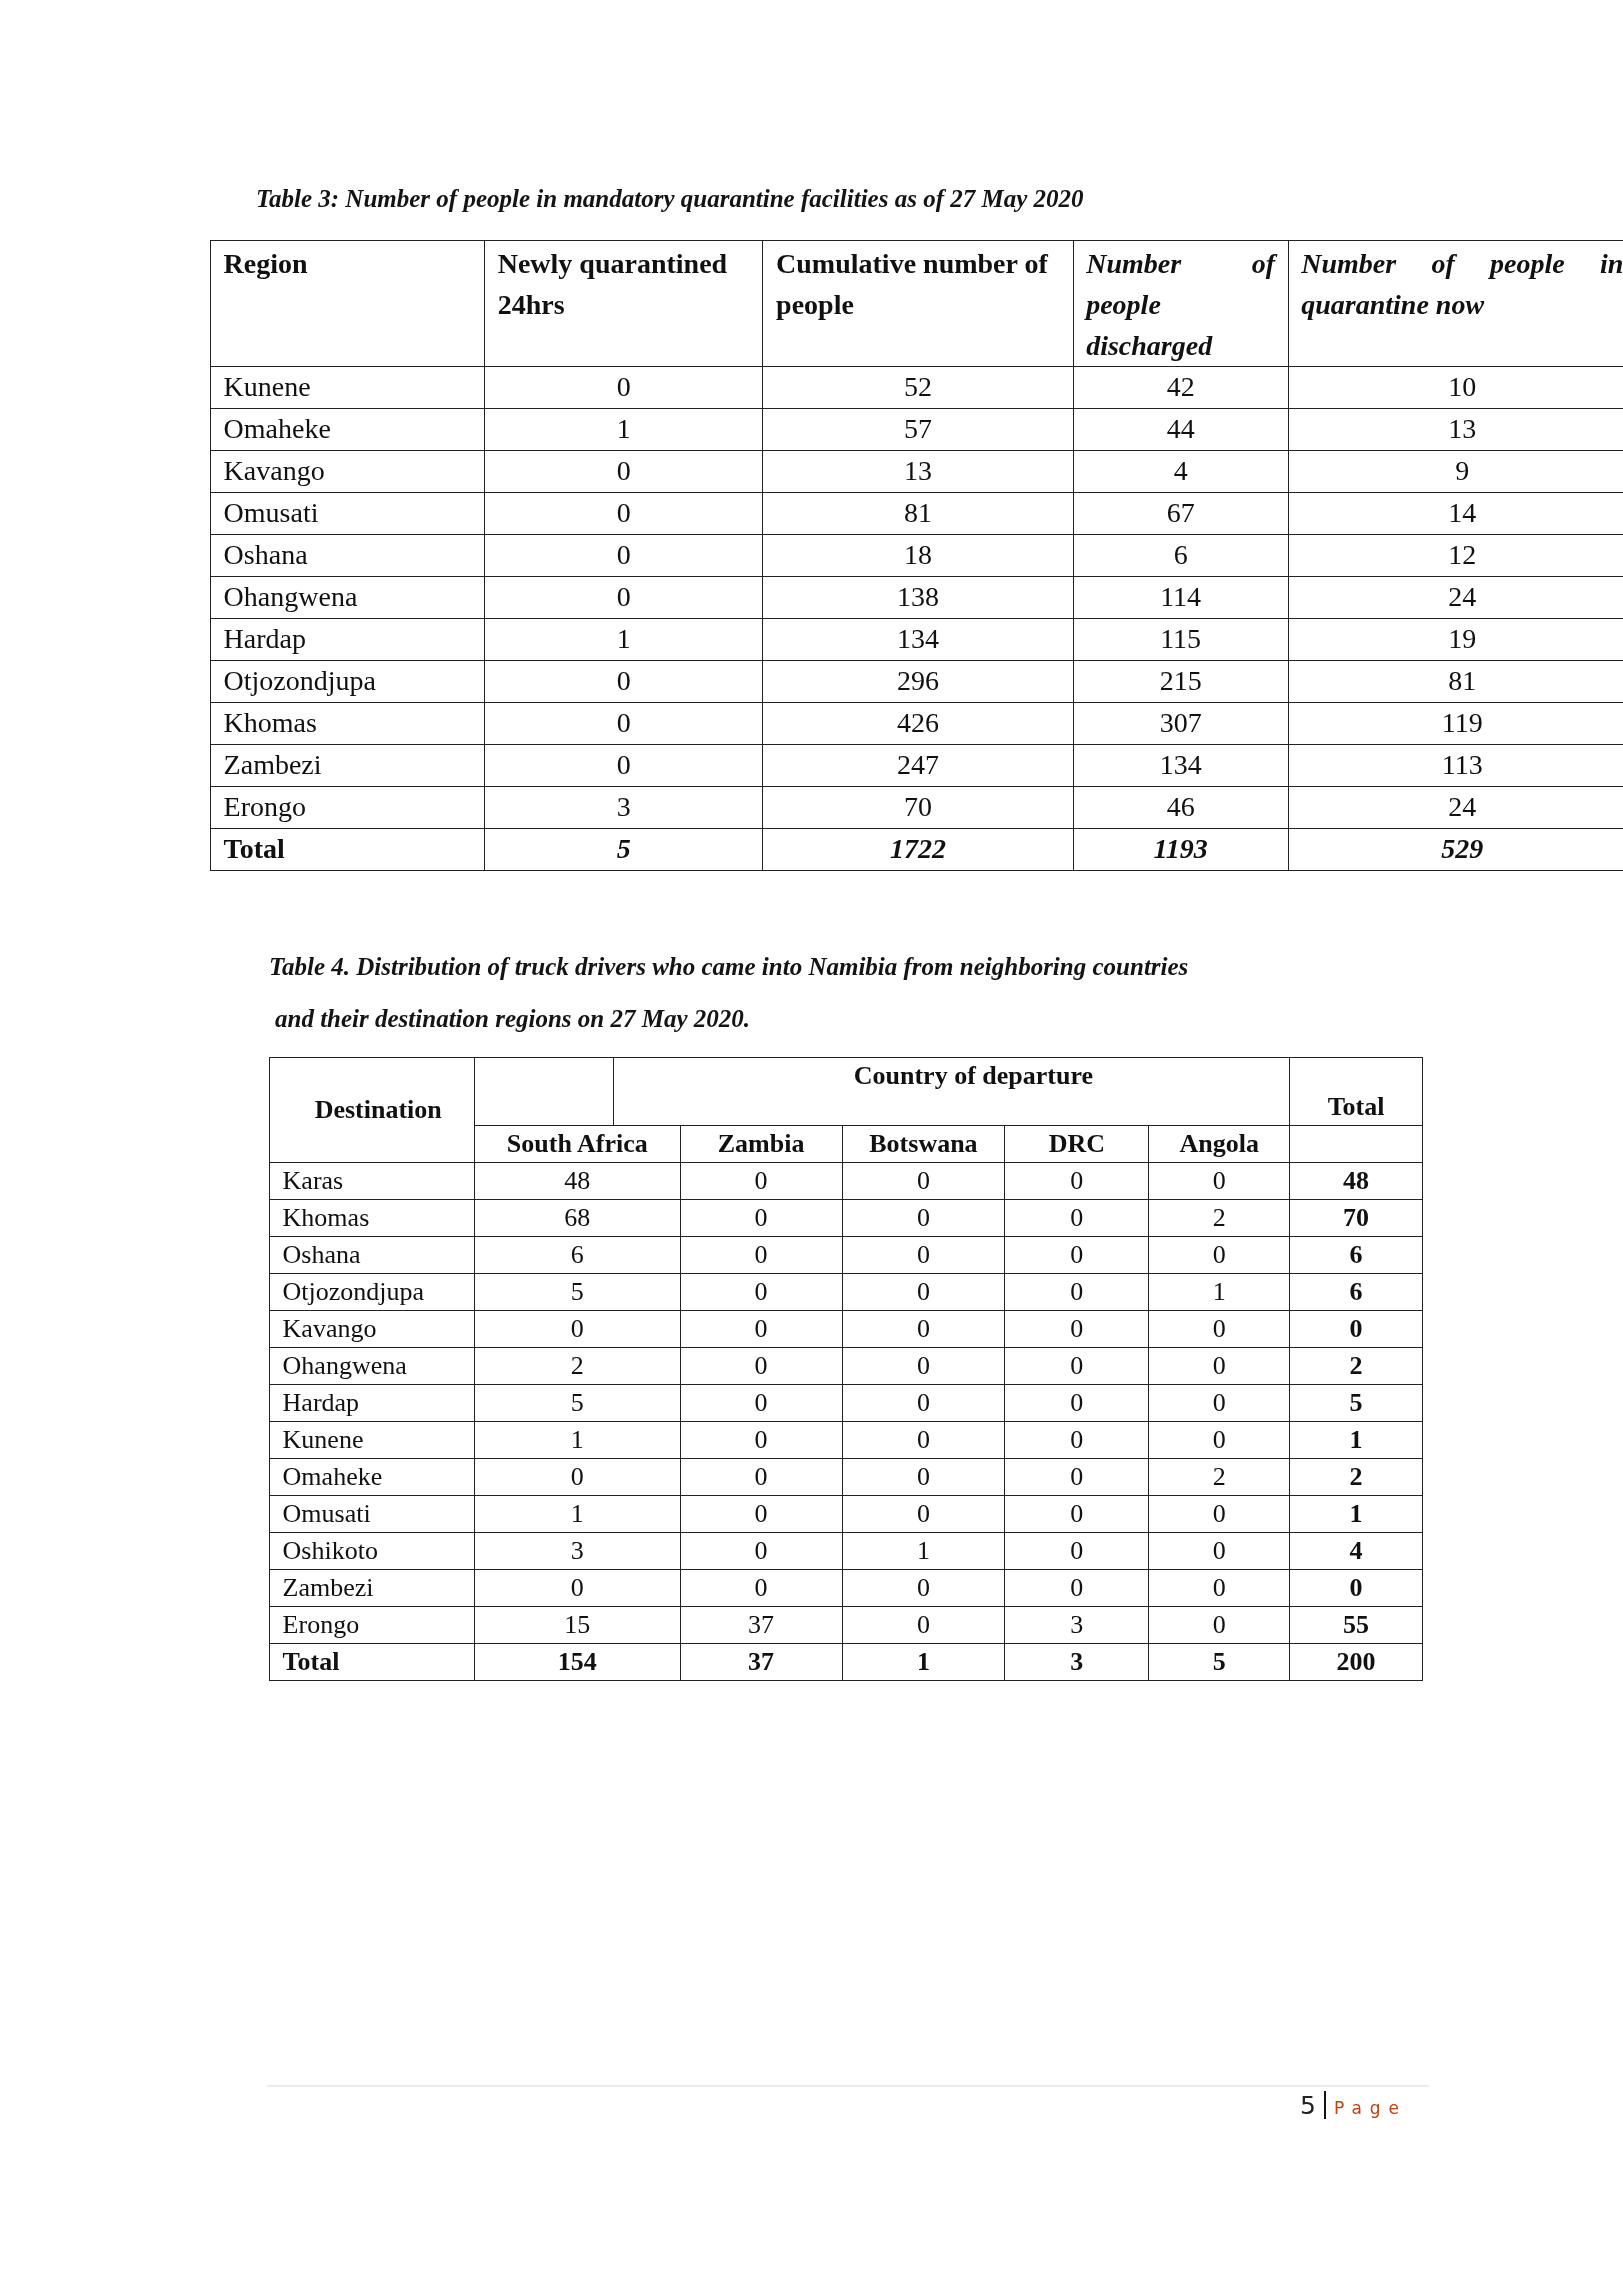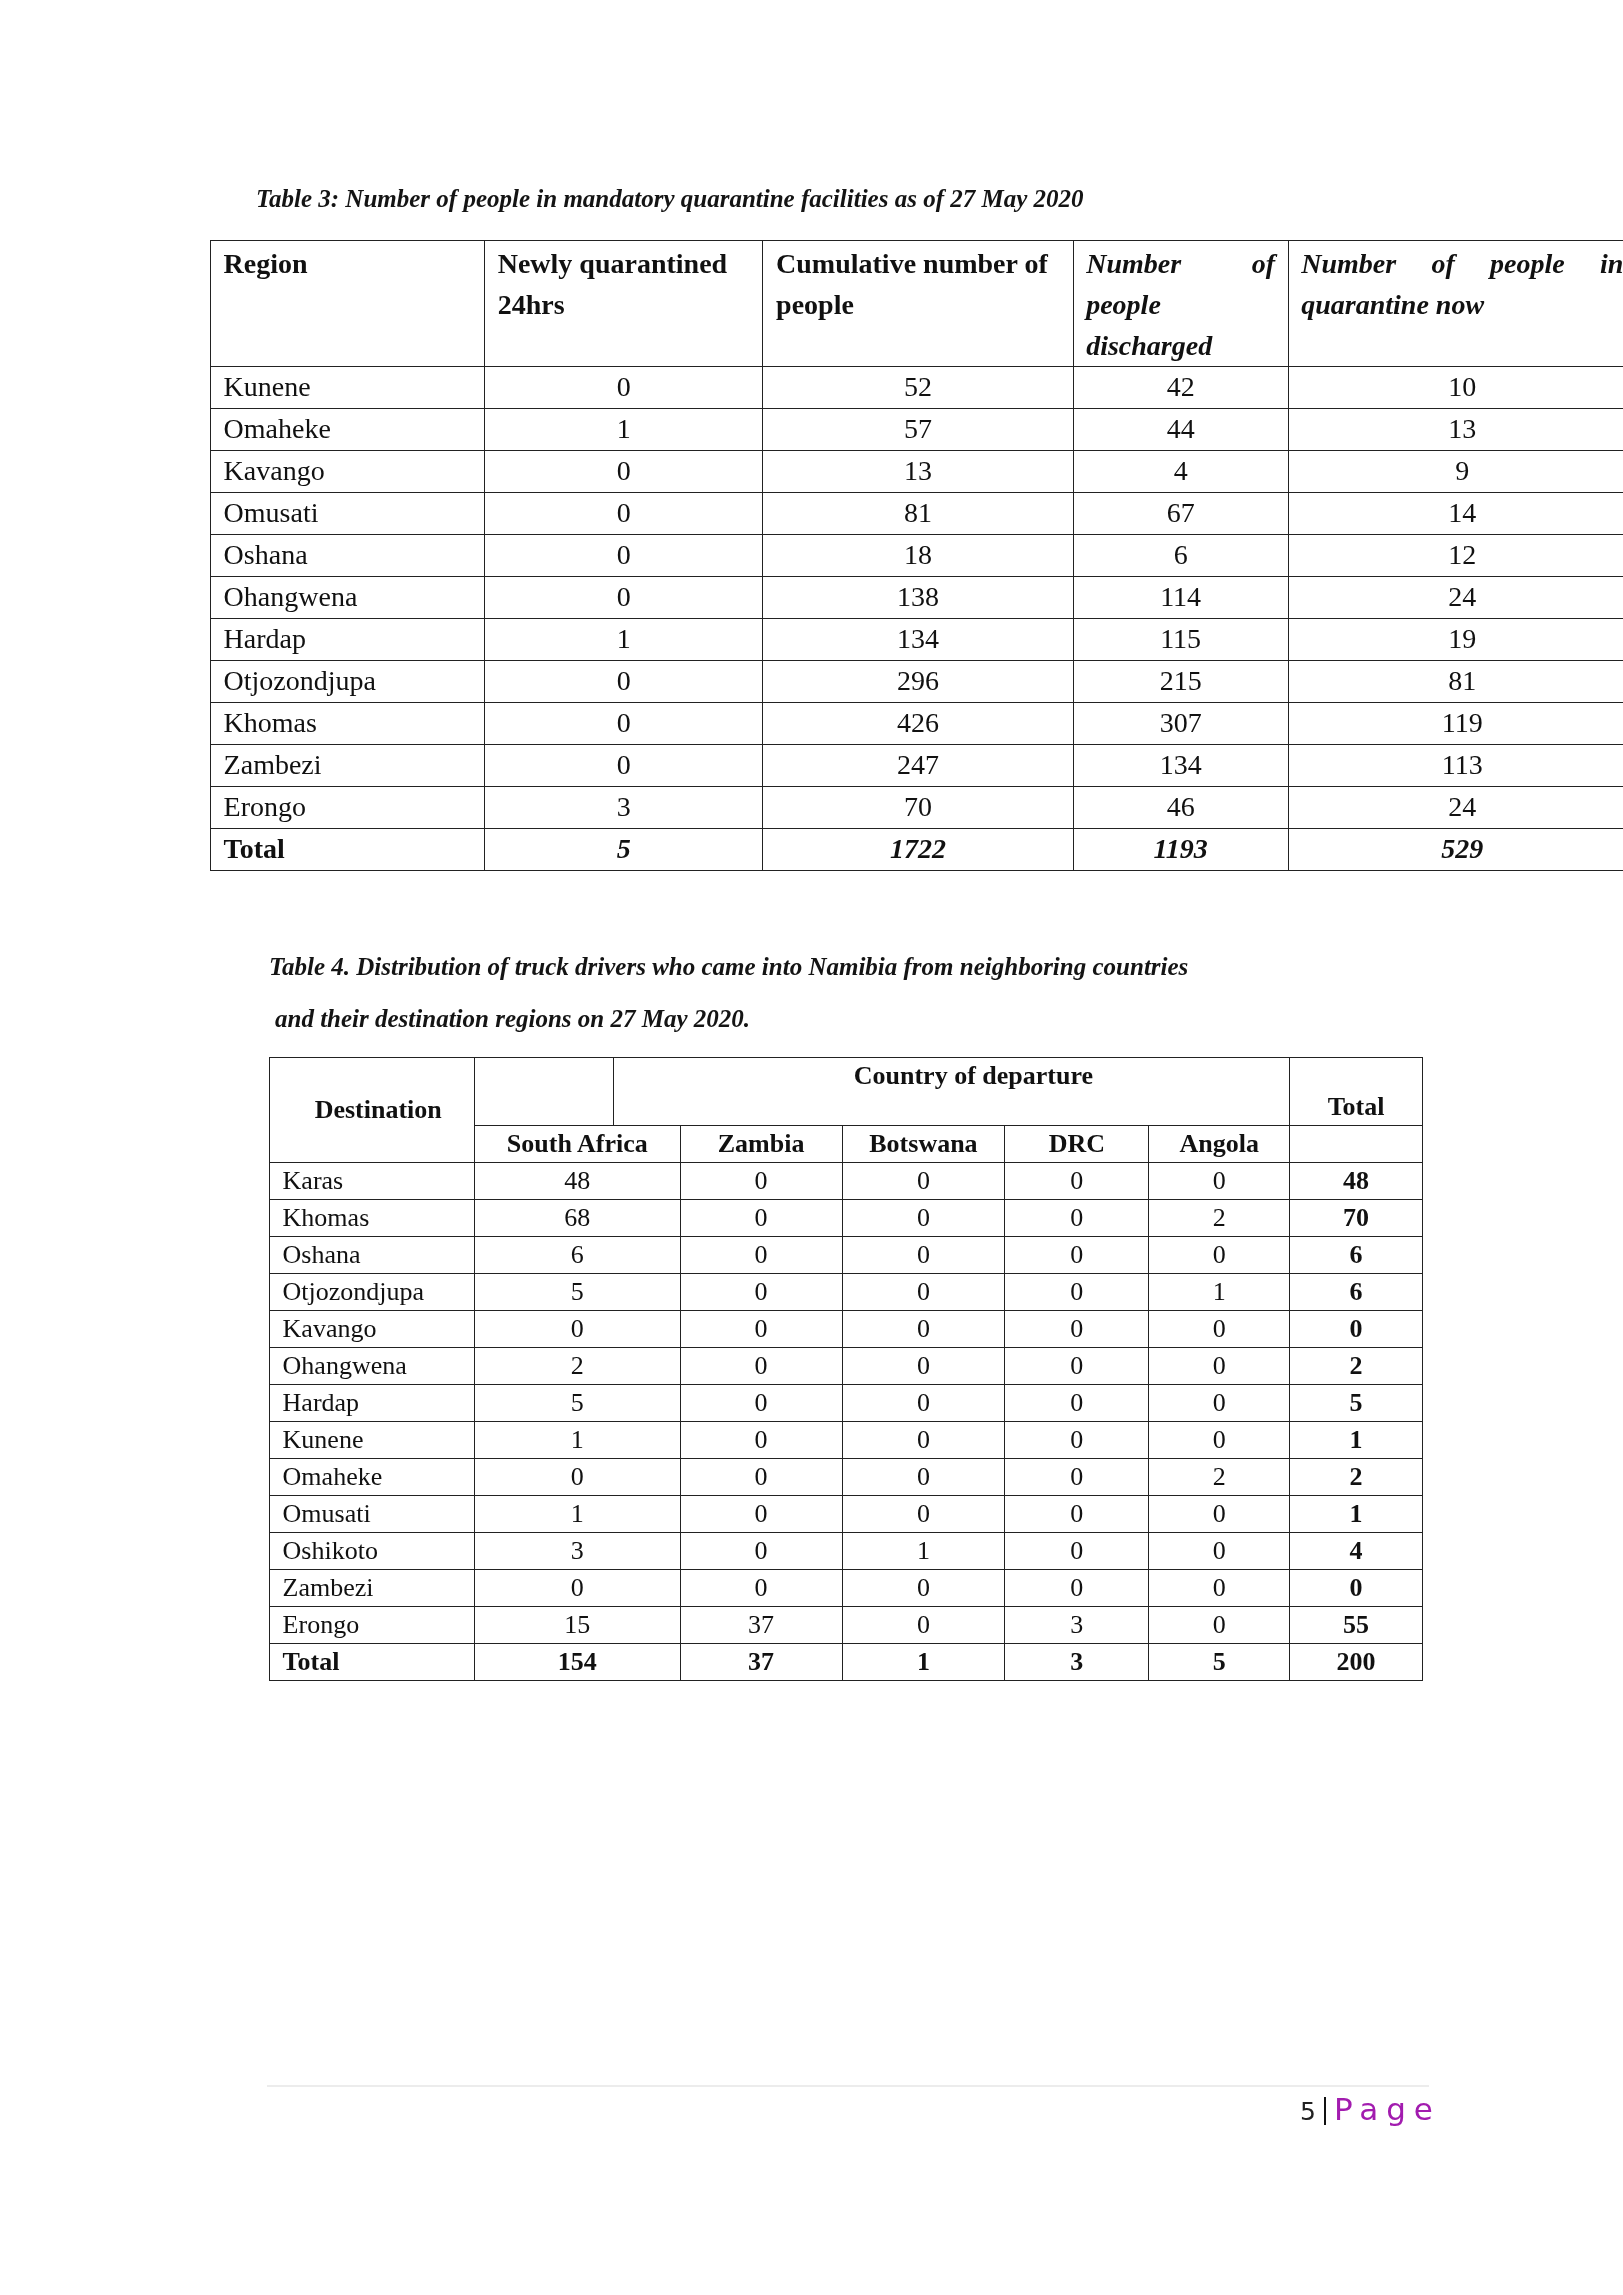--- a/index.html
+++ b/index.html
@@ -23,21 +23,21 @@
     #t4 th.dest { text-align: center; padding-left: 12.6px; }
     #t4 tr.h1 th { height: 64px; }
     #t4 tr.h2 th { height: 36px; }
     #t4 td { height: 36px; text-align: center; vertical-align: middle; }
     #t4 td.region { text-align: left; padding-left: 12.6px; margin-top: 8px; }
     #t4 td.rowtotal { font-weight: bold; }
     #t4 tr.total td { font-weight: bold; }
     .footer-line { position: absolute; left: 267px; top: 2085px; width: 1162px; height: 1.6px; background: #ececec; }
     .page-num { position: absolute; left: 1300px; top: 2091px; font-family: "DejaVu Sans", sans-serif; font-size: 25px; color: #222; }
     .page-sep { display: inline-block; width: 2.4px; height: 28px; background: #111; vertical-align: -4.7px; margin: 0 7.9px 0 7.9px; }
-    .page-word { color: #a21caf; letter-spacing: 7.9px; font-size: 31px; }
+    .page-word { color: #c2410c; letter-spacing: 7.9px; font-size: 17px; }
   </style>
 </head>
 <body>
 
 <div class="caption" style="left:256px; top:185px;">Table 3: Number of people in mandatory quarantine facilities as of 27 May 2020</div>
 
 <table id="t3">
   <colgroup>
     <col style="width:251px">
       <col style="width:255px">

